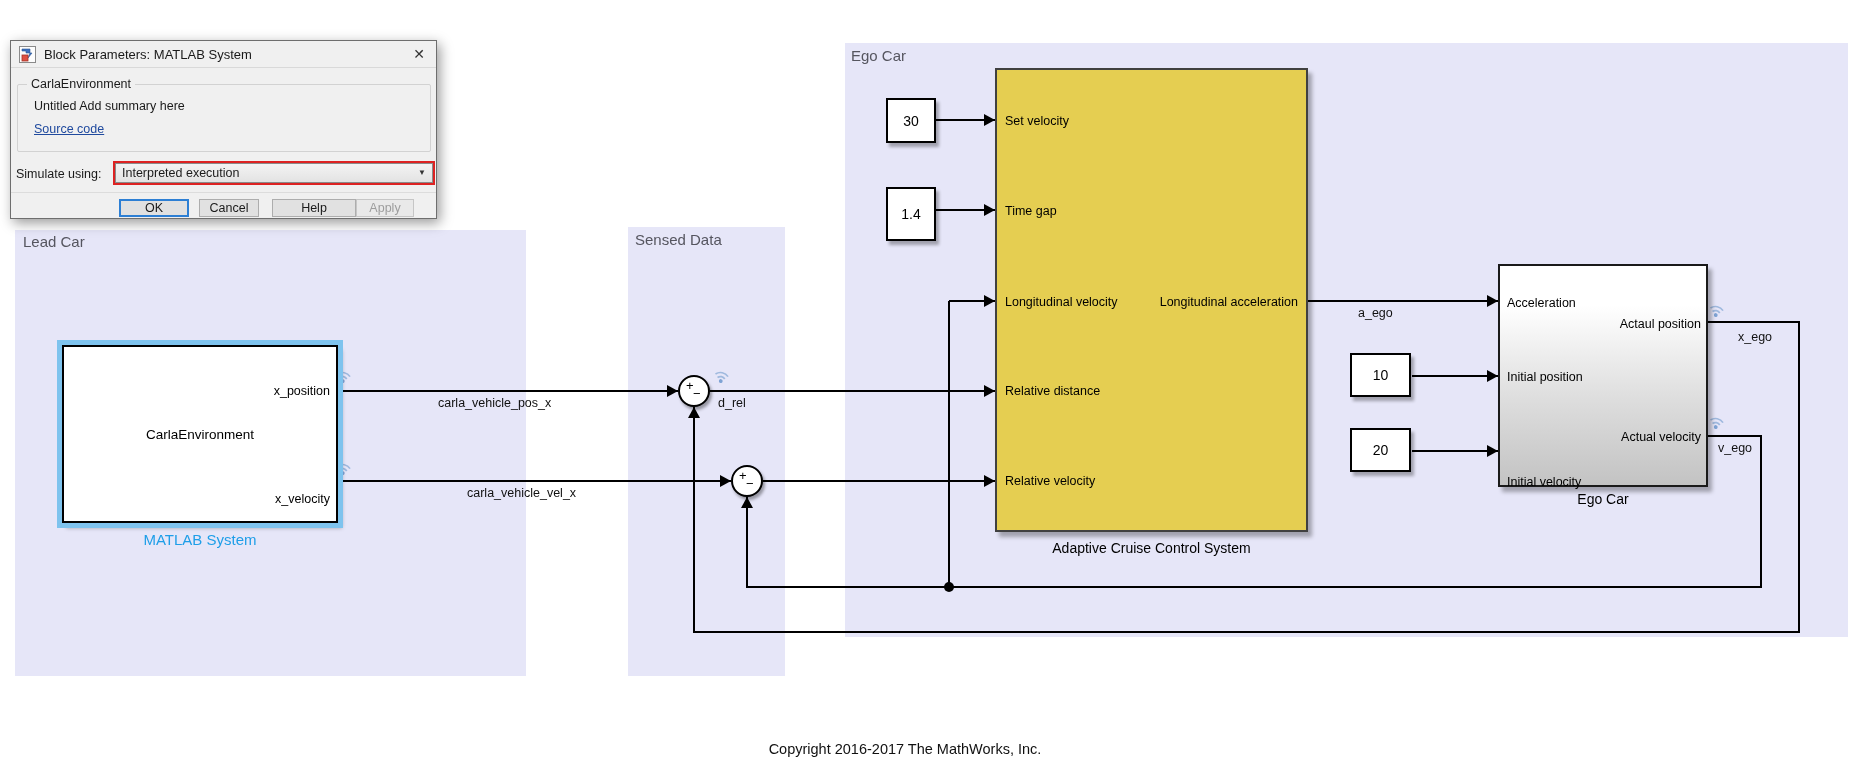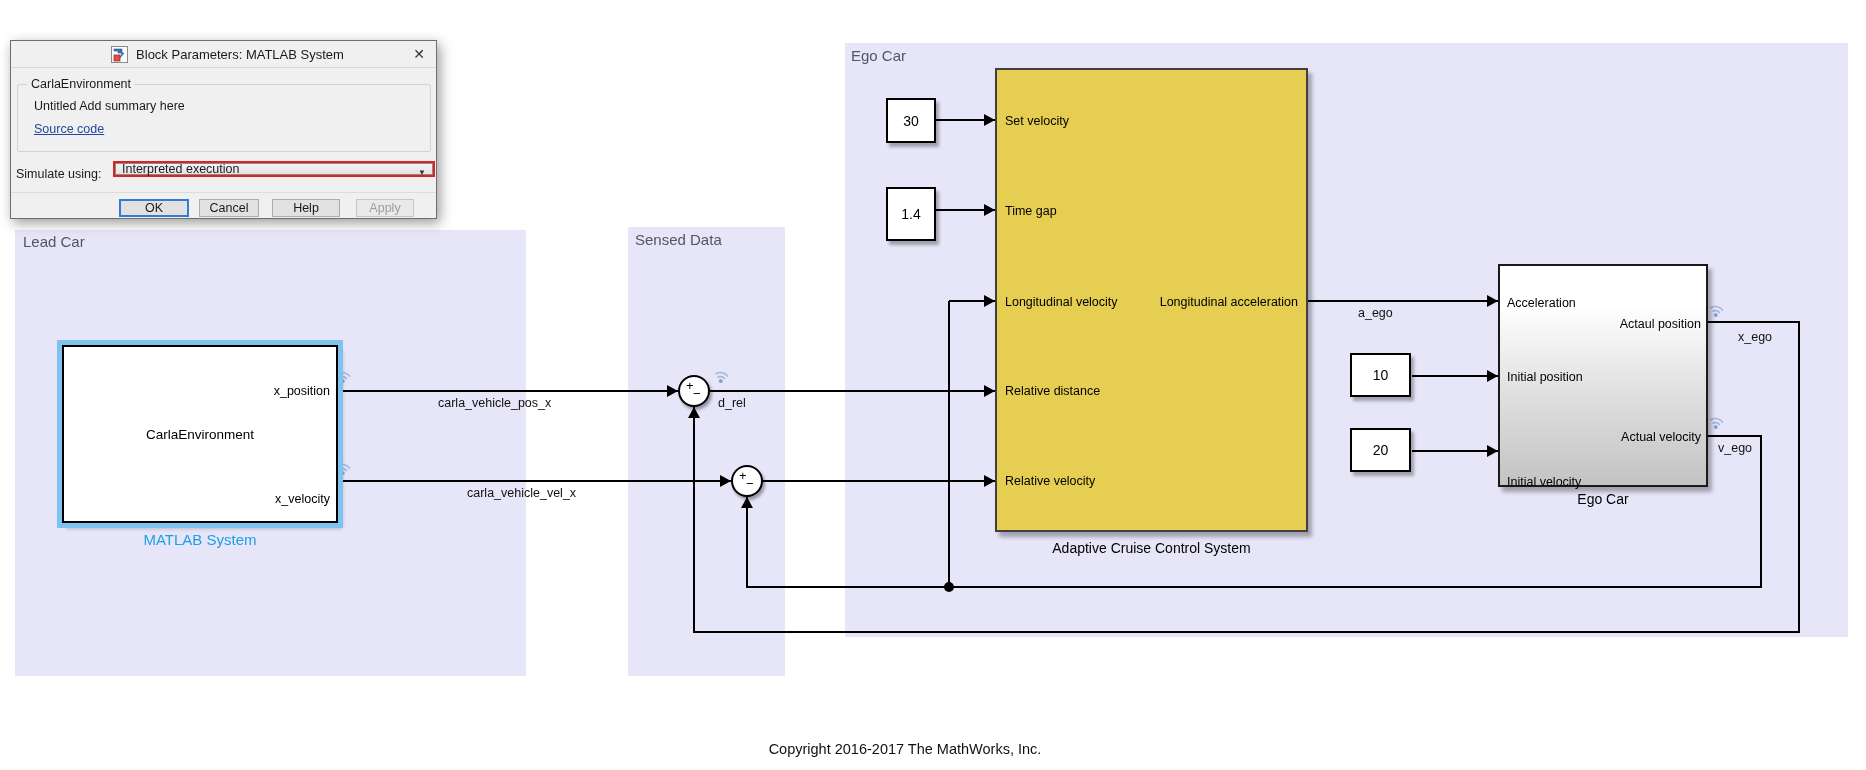--- a/index.html
+++ b/index.html
@@ -72,42 +72,42 @@
   #copyright { position:absolute; left:700px; top:741px; width:410px;
     text-align:center; font-size:14.5px; color:#111; }
 
   
   #dialog {
     position:absolute; left:10px; top:40px; width:427px; height:179px;
     background:#f0f0f0; border:1px solid #6e6e6e;
     box-shadow:3px 4px 12px rgba(0,0,0,.40); z-index:10; font-size:12.5px; color:#1a1a1a;
   }
   #dialog-titlebar { position:relative; height:27px; background:#f0f0f0;
-    border-bottom:1px solid #d9d9d9; display:flex; align-items:center; padding-left:8px;justify-content:center; }
+    border-bottom:1px solid #d9d9d9; display:flex; align-items:center; padding-left:8px; }
   #dialog-title { font-size:13px; margin-left:8px; }
   #dialog-close { position:absolute; right:11px; top:5px; font-size:14px; color:#333; cursor:default; }
   #dialog-group { position:absolute; left:6px; top:43px; width:414px; height:68px;
     border:1px solid #d2d2d2; border-radius:2px; }
   #dialog-group-title { position:absolute; left:9px; top:-8px; background:#f0f0f0; padding:0 4px; }
   #dialog-summary { position:absolute; left:16px; top:14px; }
   #dialog-source { position:absolute; left:16px; top:37px; color:#204a9e; text-decoration:underline; cursor:pointer; }
   #sim-label { position:absolute; left:5px; top:126px; }
-  #sim-combo-outer { position:absolute; left:102px; top:120px; width:322px; height:16px;
+  #sim-combo-outer { position:absolute; left:102px; top:120px; width:322px; height:24px;
     border:2px solid #dd2222; background:#dd2222; }
   #sim-combo { position:relative; width:100%; height:100%;
     background:linear-gradient(180deg,#f3f3f3,#e3e3e3); border:1px solid #8a8a8a;
     display:flex; align-items:center; padding:0 6px; }
   #sim-combo-arrow { position:absolute; right:6px; top:4px; font-size:8px; color:#333; }
   #dialog-sep { position:absolute; left:0; top:151px; width:100%; height:1px; background:#dcdcdc; }
   .dlg-btn { position:absolute; top:158px; height:18px; background:#e1e1e1;
     border:1px solid #adadad; font-size:12.5px; color:#1a1a1a; text-align:center; line-height:15px;
     font-family:"Liberation Sans", sans-serif; padding:0; }
   #btn-ok     { left:108px; width:70px; border:2px solid #2d7fd4; }
   #btn-cancel { left:188px; width:60px; }
-  #btn-help   { left:261px; width:68px; }
+  #btn-help   { left:261px; width:84px; }
   #btn-apply  { left:345px; width:58px; background:#e9e9e9; border-color:#c6c6c6; color:#9d9d9d; }
 </style>
 </head>
 <body>
 
 <div id="canvas">
 
   <div class="region" style="left:15px; top:230px; width:511px; height:446px;"></div>
   <div class="region" style="left:628px; top:227px; width:157px; height:449px;"></div>
   <div class="region" style="left:845px; top:43px; width:1003px; height:594px;"></div>

